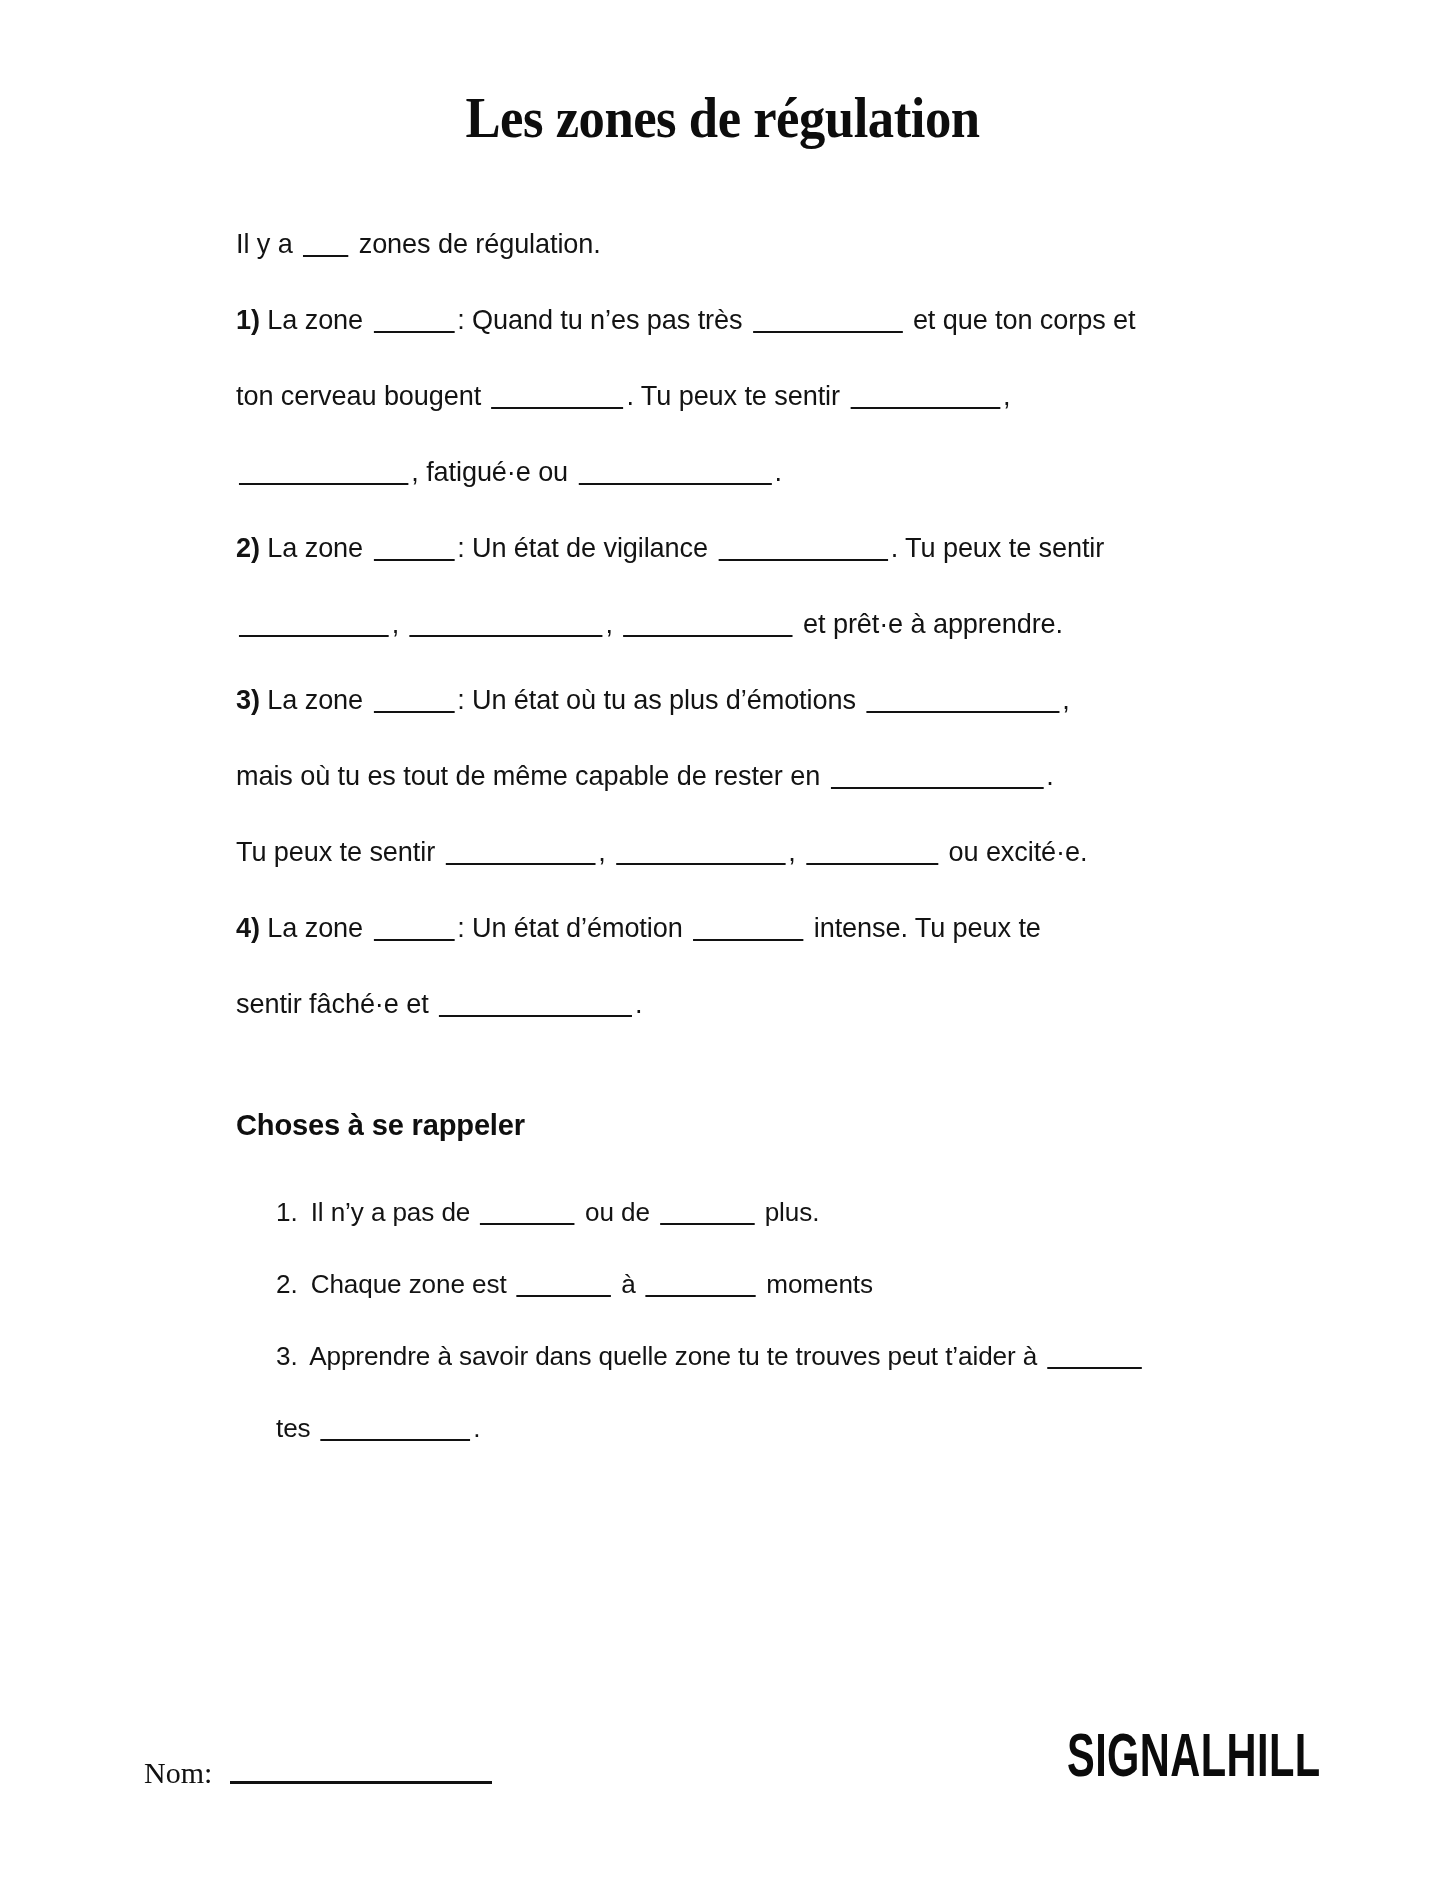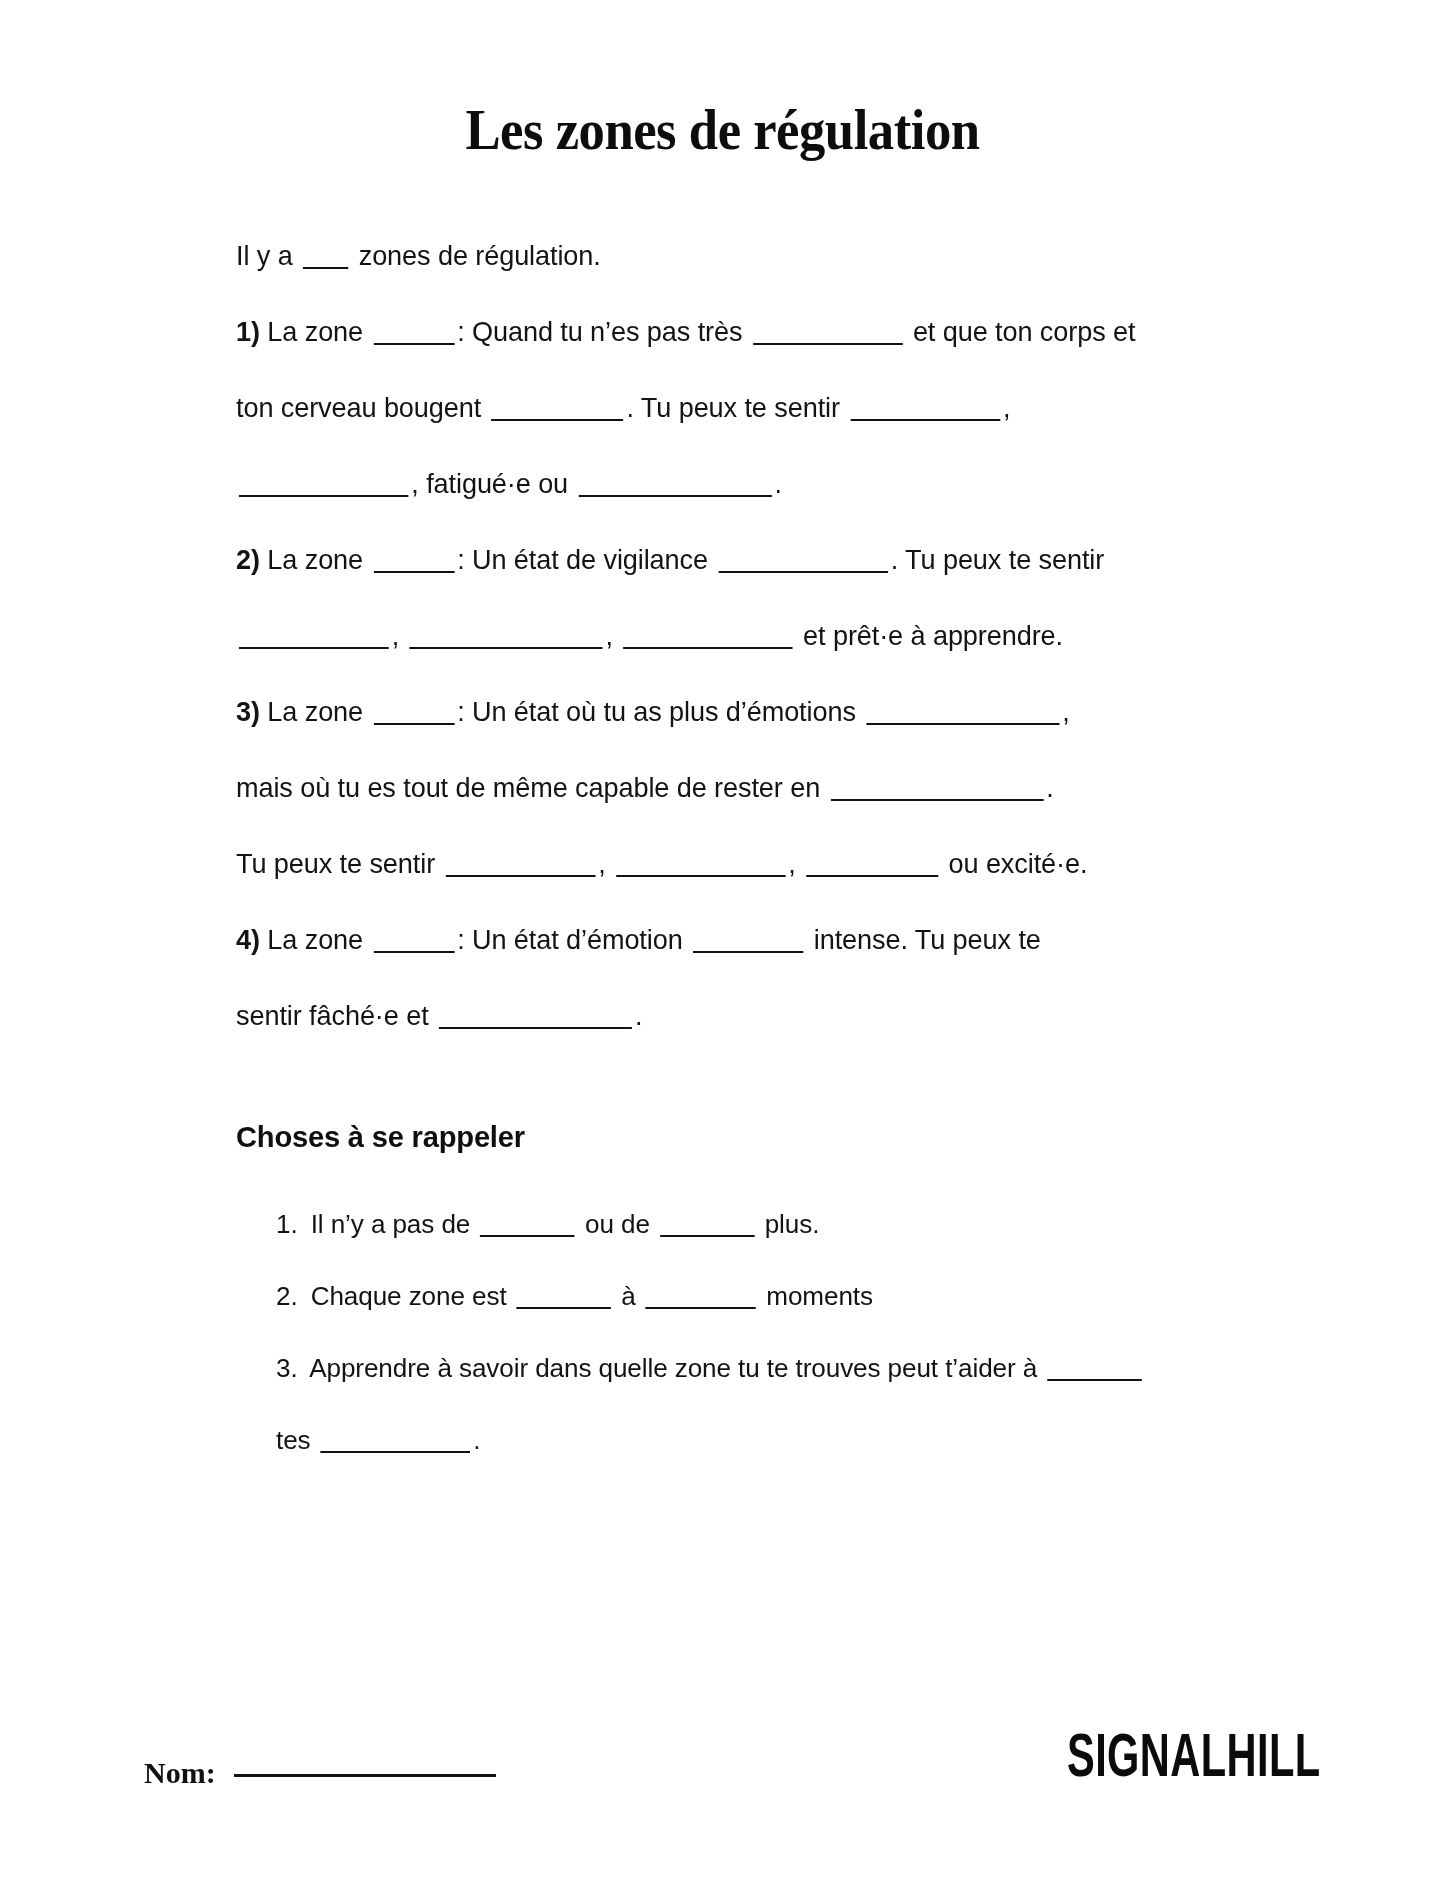--- a/index.html
+++ b/index.html
@@ -14,21 +14,21 @@
     position: relative;
     font-family: "Liberation Sans", "DejaVu Sans", sans-serif;
     color: #111111;
     overflow: hidden;
   }
 
   .page {
     position: absolute;
     inset: 0;
     background: #ffffff;
-    padding: 12px;
+    padding: 0;
   }
 
   
   .doc-title {
     font-family: "Liberation Serif", "DejaVu Serif", serif;
     font-weight: 700;
     font-size: 56px;
     line-height: 1.1;
     letter-spacing: -0.5px;
     text-align: center;
@@ -121,26 +121,25 @@
     bottom: 96px;
     height: 120px;
     padding: 0 118px;
     box-sizing: border-box;
     display: flex;
     align-items: flex-end;
     justify-content: space-between;
   }
   .name-field {
     display: flex;
-    align-items: flex-start;
+    align-items: center;
     font-family: "Liberation Serif", "DejaVu Serif", serif;
     font-size: 30px;
     color: #111111;
     padding-left: 26px;
-    font-weight: bold;
   }
   .name-label { margin-right: 18px; }
   .name-line {
     display: inline-block;
     width: 262px;
     border-bottom: 3px solid #121212;
     height: 18px;
   }
 
   .brand {

